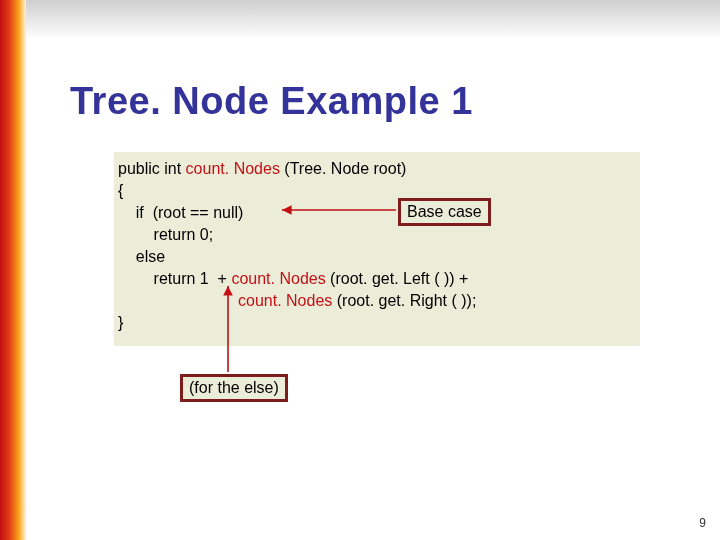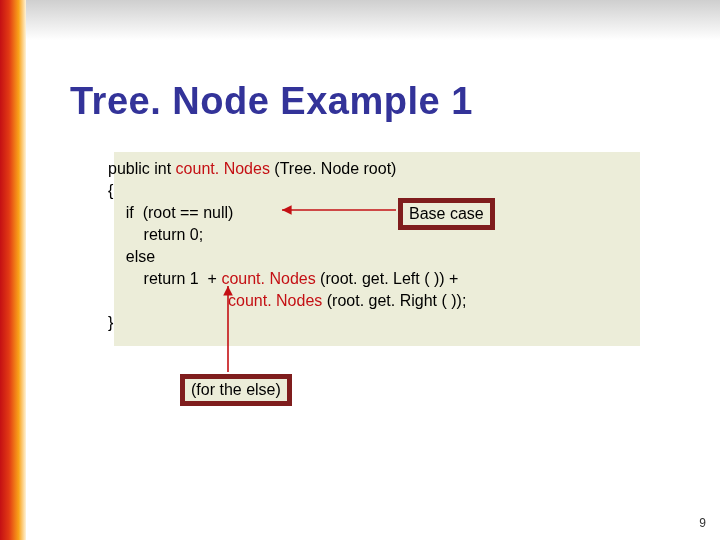--- a/index.html
+++ b/index.html
@@ -42,33 +42,33 @@
     position: absolute;
     left: 114px;
     top: 152px;
     width: 524px;
     height: 192px;
     background: #ecedd9;
     border: 1px solid #ecedd9;
   }
   .code {
     position: absolute;
-    left: 108px;
+    left: 118px;
     top: 158px;
     font-family: Arial, Helvetica, sans-serif;
     font-size: 16px;
     line-height: 22px;
     color: #000;
     white-space: pre;
   }
   .call { color: #c41014; }
   .label-box {
     position: absolute;
     background: #ecedd9;
-    border: 5px solid #7f1d1d;
+    border: 3px solid #7f1d1d;
     font-size: 16px;
     padding: 2px 6px;
     color: #000;
     white-space: nowrap;
   }
   #basecase { left: 398px; top: 198px; }
   #forroot  { left: 180px; top: 374px; }
   svg.arrows {
     position: absolute;
     left: 0;

